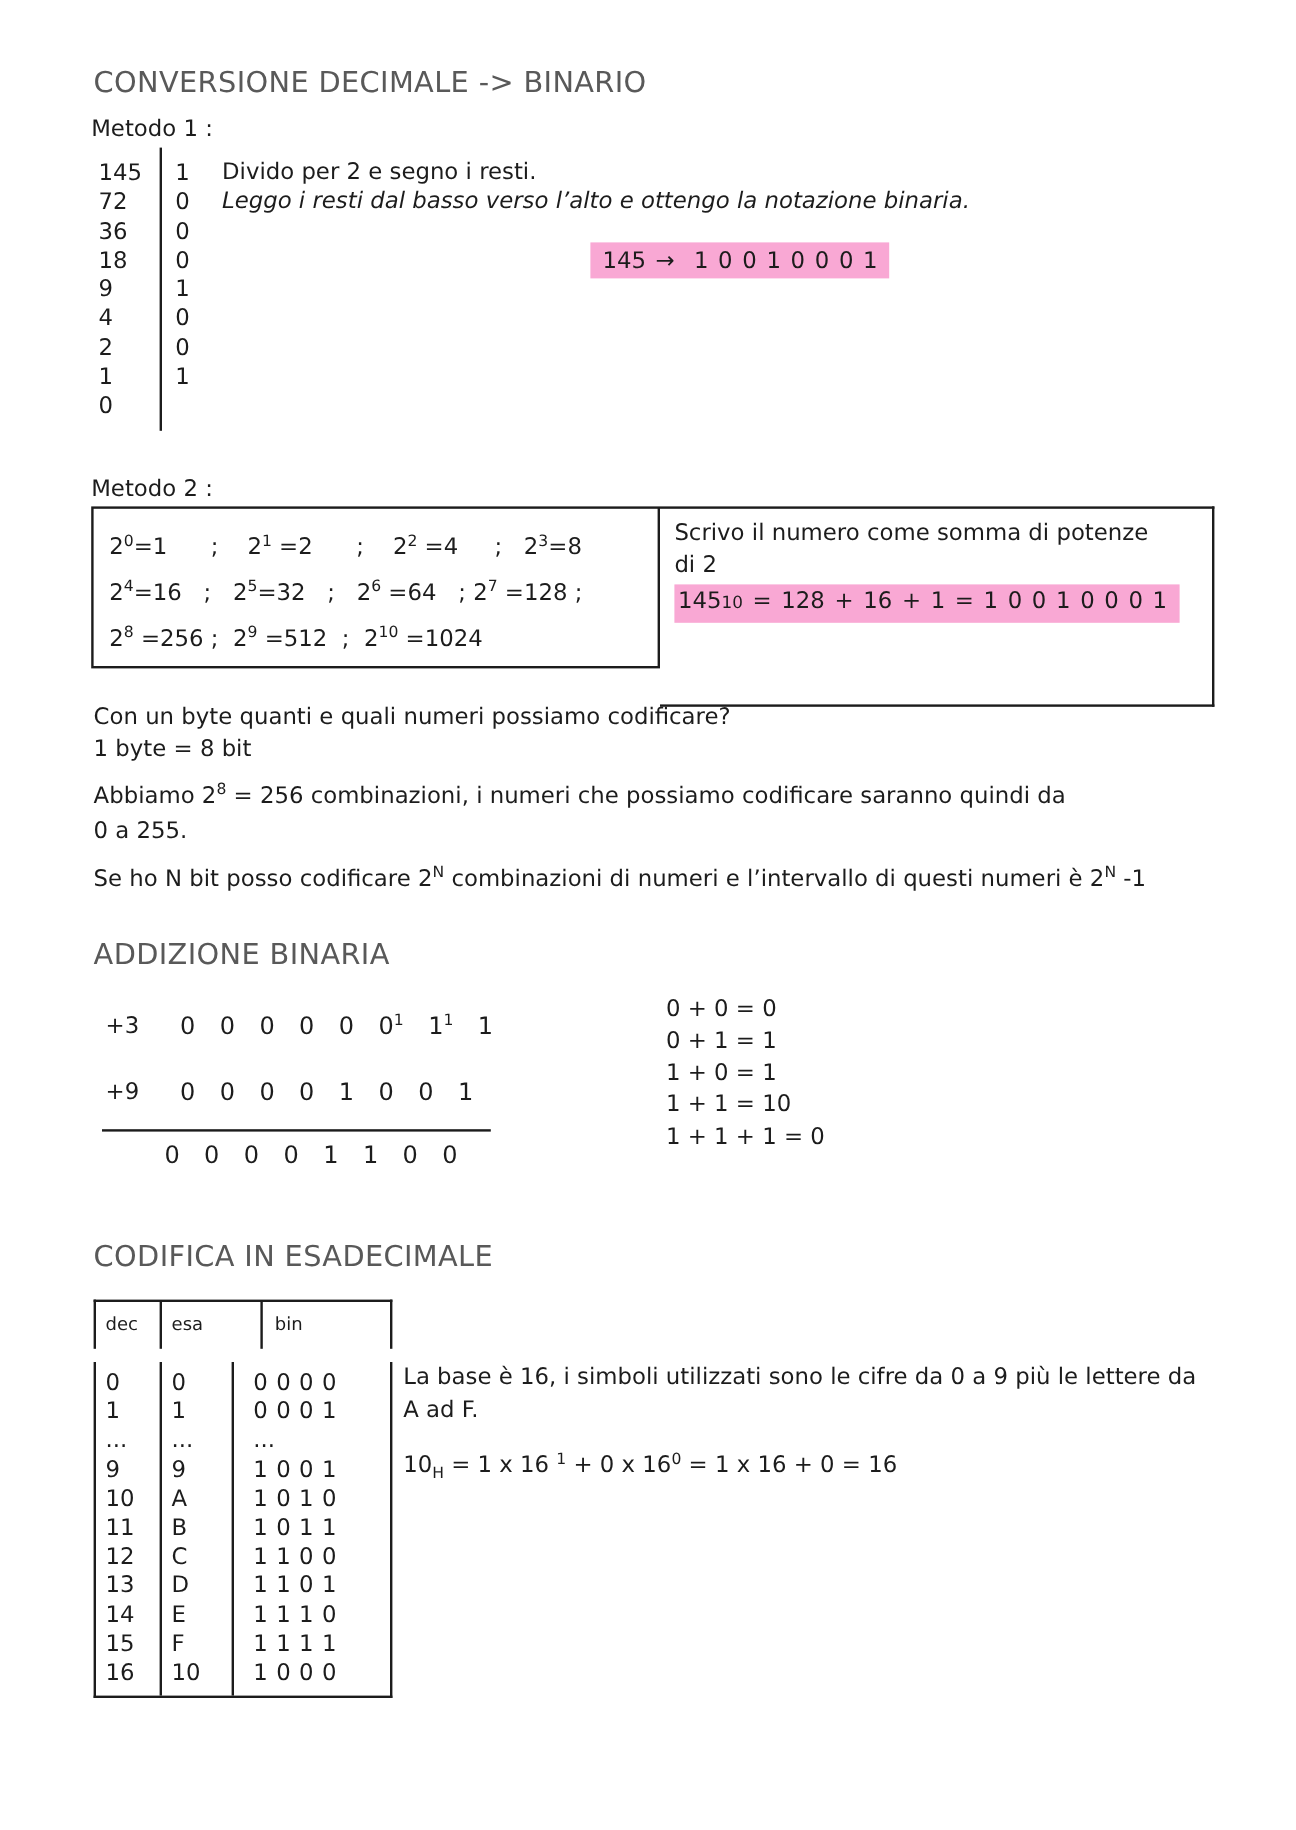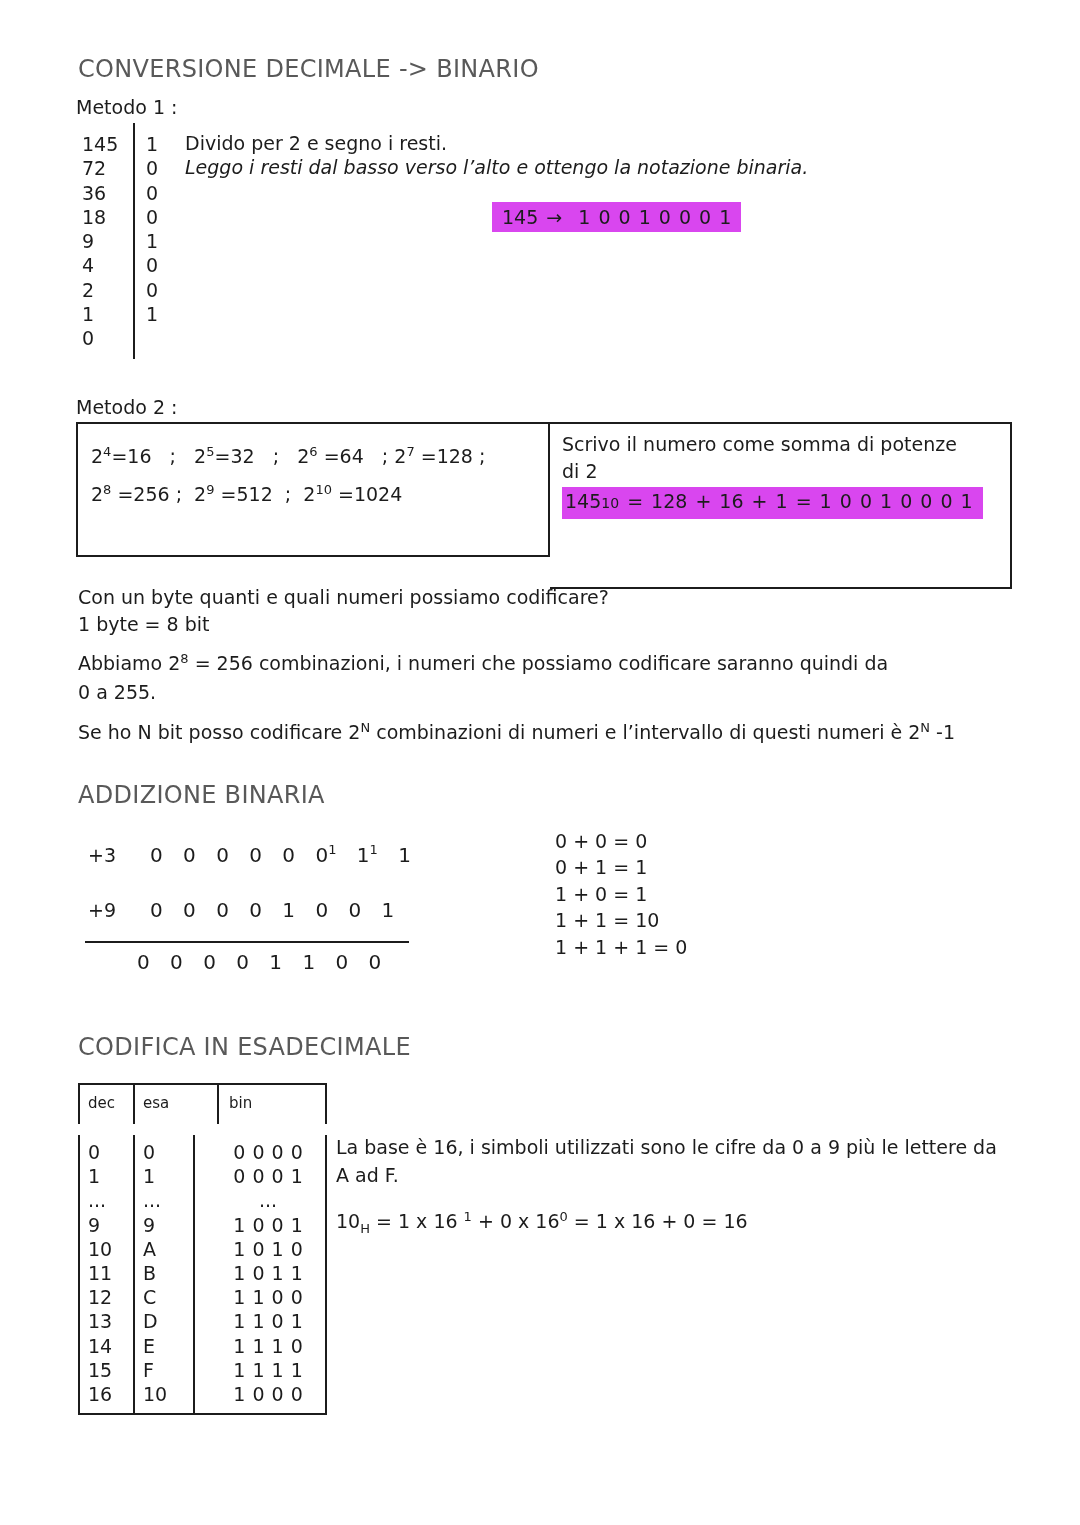--- a/index.html
+++ b/index.html
@@ -6,21 +6,21 @@
   #page{position:relative;width:1080px;height:1525px;background:#ffffff;
         font-family:"DejaVu Sans",sans-serif;color:#1c1c1c;overflow:hidden;}
   .abs{position:absolute;}
   .h{font-weight:normal;font-size:24px;line-height:28px;color:#595959;letter-spacing:0.3px;white-space:nowrap;}
   .t19{font-size:19px;line-height:27px;}
   .nowrap{white-space:nowrap;}
   .pre{white-space:pre;}
   sup{font-size:13px;line-height:0;}
   sub{font-size:13px;line-height:0;}
   .run-small{font-size:14px;}
-  .hl{background:#d946ef;}
+  .hl{background:#f9a8d4;}
 
   
   .divtab{display:flex;}
   .divtab .qcol{width:51px;border-right:2px solid #1c1c1c;padding:9px 0 8px 0;box-sizing:content-box;}
   .divtab .rcol{padding:9px 0 0 11px;}
   .divtab .qcol div,.divtab .rcol div{height:24.3px;line-height:24.3px;font-size:19px;white-space:pre;}
 
   
   .pbox{width:474px;height:135px;border:2px solid #1c1c1c;box-sizing:border-box;padding:13px 0 0 13px;}
   .pbox .pline{height:38px;line-height:38px;font-size:19px;white-space:pre;}
@@ -40,21 +40,21 @@
   .hex-header{display:flex;height:41px;border:2px solid #1c1c1c;border-bottom:none;box-sizing:border-box;}
   .hh{box-sizing:border-box;padding:9px 0 0 8px;font-size:15px;line-height:18px;}
   .hh1{width:55px;border-right:2px solid #1c1c1c;}
   .hh2{width:84px;border-right:2px solid #1c1c1c;}
   .hh3{flex:1;padding-left:10px;}
   .hex-gap{height:11px;}
   .hex-body{display:flex;border:2px solid #1c1c1c;border-top:none;box-sizing:border-box;}
   .hc{box-sizing:border-box;padding:5px 0 7px 8px;}
   .hc1{width:55px;border-right:2px solid #1c1c1c;}
   .hc2{width:60px;border-right:2px solid #1c1c1c;}
-  .hc3{flex:1;padding-left:16px;word-spacing:1px;text-align:center;}
+  .hc3{flex:1;padding-left:16px;word-spacing:1px;}
   .hc div{height:24.2px;line-height:24.2px;font-size:19px;white-space:pre;}
 </style>
 </head>
 <body>
 
 <div id="page">
 
   <div class="abs h" style="left:78px;top:55px;">CONVERSIONE DECIMALE -&gt; BINARIO</div>
 
   <div class="abs t19 nowrap" style="left:76px;top:94px;">Metodo 1 :</div>
@@ -85,20 +85,21 @@
   </div>
 
   <div class="abs t19 nowrap" style="left:185px;top:131px;line-height:24px;">Divido per 2 e segno i resti.</div>
   <div class="abs t19 nowrap" style="left:185px;top:155px;line-height:24px;font-style:italic;">Leggo i resti dal basso verso l’alto e ottengo la notazione binaria.</div>
 
   <div class="abs hl pre" style="left:492px;top:202px;padding:3px 10px;font-size:19px;line-height:24px;word-spacing:2px;">145 →  1 0 0 1 0 0 0 1</div>
 
   <div class="abs t19 nowrap" style="left:76px;top:394px;">Metodo 2 :</div>
 
   <div class="abs pbox" style="left:76px;top:422px;">
+    <div class="pline"><span>2</span><sup>0</sup><span>=1      ;    2</span><sup>1</sup><span> =2      ;    2</span><sup>2</sup><span> =4     ;   2</span><sup>3</sup><span>=8</span></div>
     <div class="pline"><span>2</span><sup>4</sup><span>=16   ;   2</span><sup>5</sup><span>=32   ;   2</span><sup>6</sup><span> =64   ; 2</span><sup>7</sup><span> =128 ;</span></div>
     <div class="pline"><span>2</span><sup>8</sup><span> =256 ;  2</span><sup>9</sup><span> =512  ;  2</span><sup>10</sup><span> =1024</span></div>
   </div>
 
   <div class="abs sbox" style="left:550px;top:422px;">
     <div class="stext">Scrivo il numero come somma di potenze di 2</div>
     <div class="shl hl"><span>145</span><span class="run-small">10</span><span> = 128 + 16 + 1 = 1 0 0 1 0 0 0 1</span></div>
   </div>
 
   <div class="abs" style="left:78px;top:584px;">

